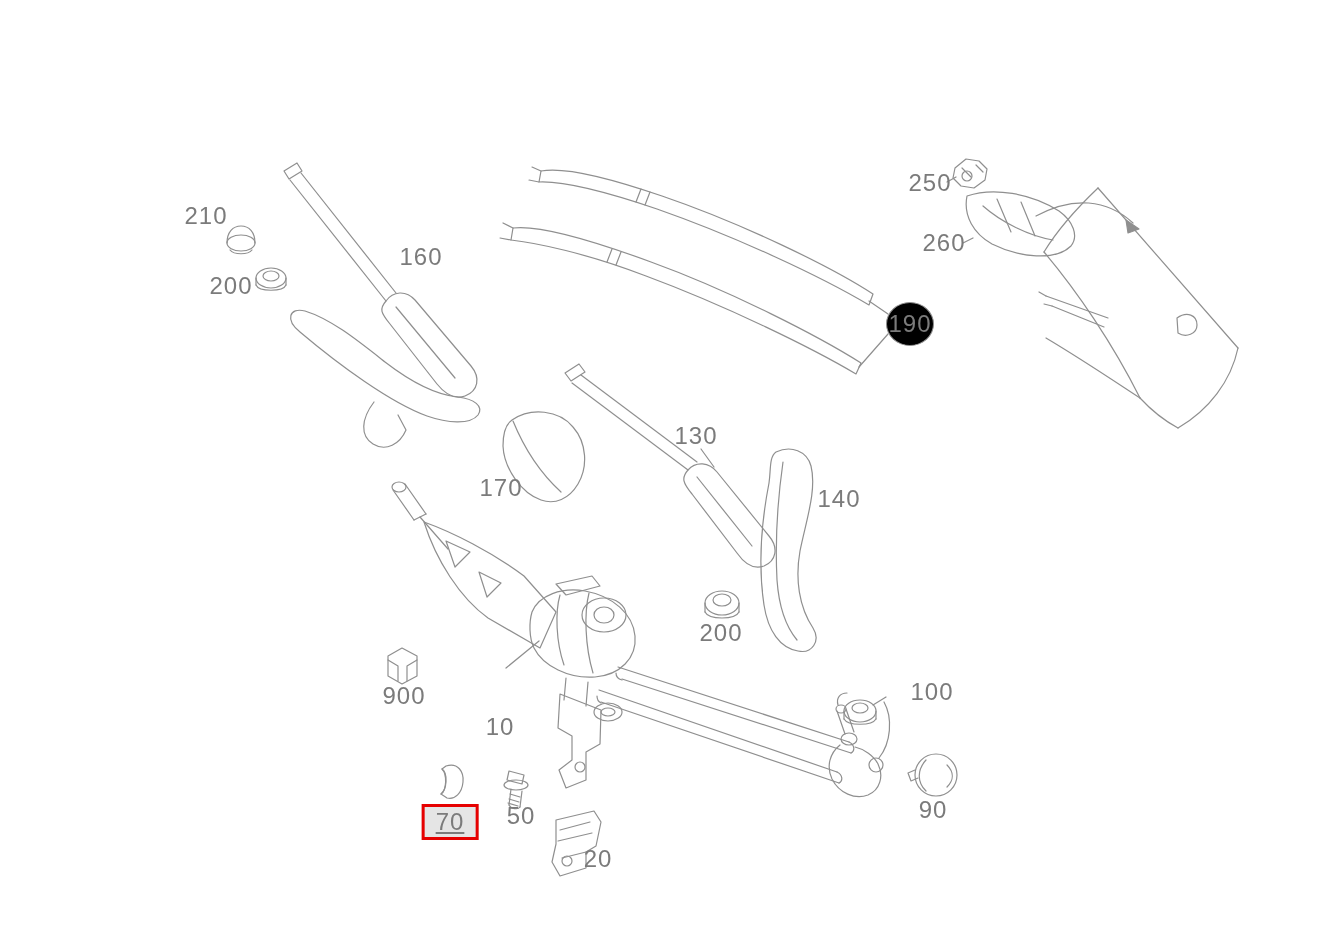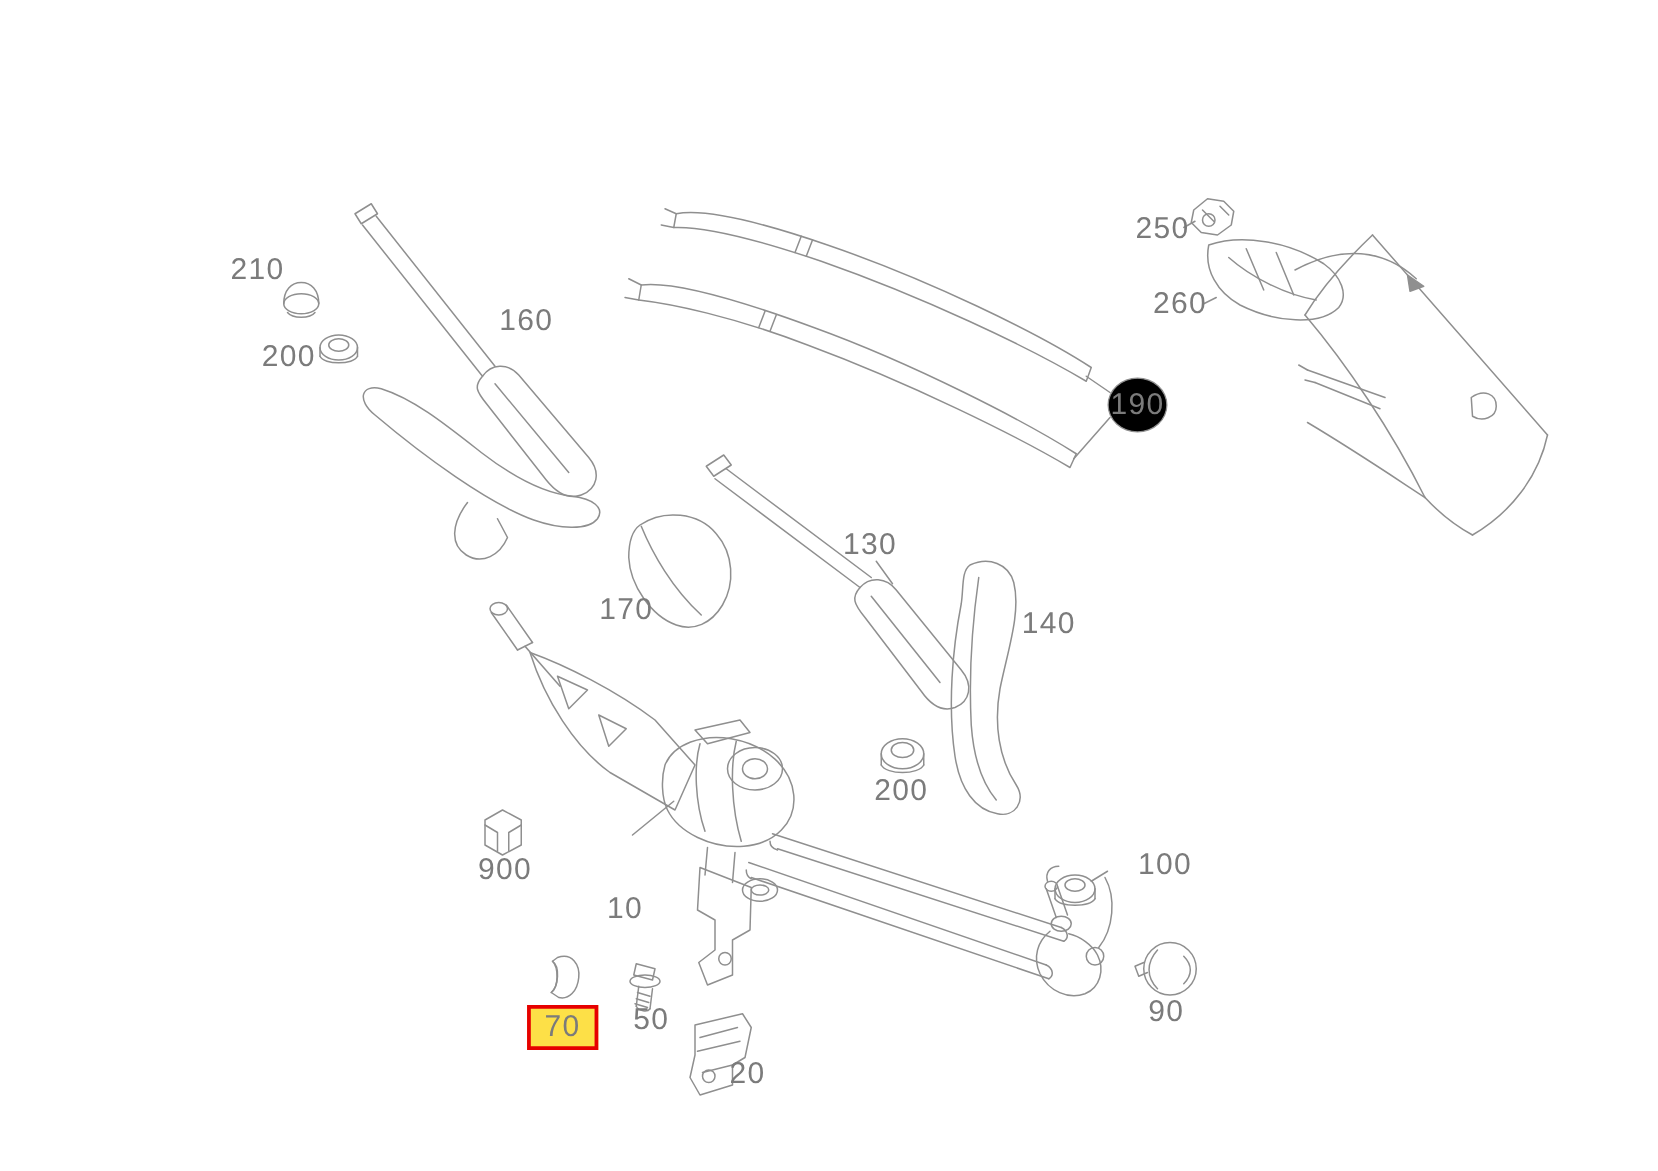--- a/index.html
+++ b/index.html
@@ -25,21 +25,22 @@
   .part-label.circled{
     border:1.5px solid var(--line-color);
     border-radius:50%;
     width:46px;height:42px;
     display:flex;align-items:center;justify-content:center;
     background:#000000;
   }
   .part-label.highlighted{
     border:3px solid var(--highlight-color);
     padding:1px 11px;
-    background:#fde047;
+    background:#e5e5e5;
+    text-decoration:underline;
   }
 </style>
 </head>
 <body>
 
 <div class="canvas">
 
   <svg width="1326" height="937" viewBox="0 0 1326 937">
     <g stroke="currentColor" stroke-width="1.2" fill="none" stroke-linecap="round" stroke-linejoin="round">
 

